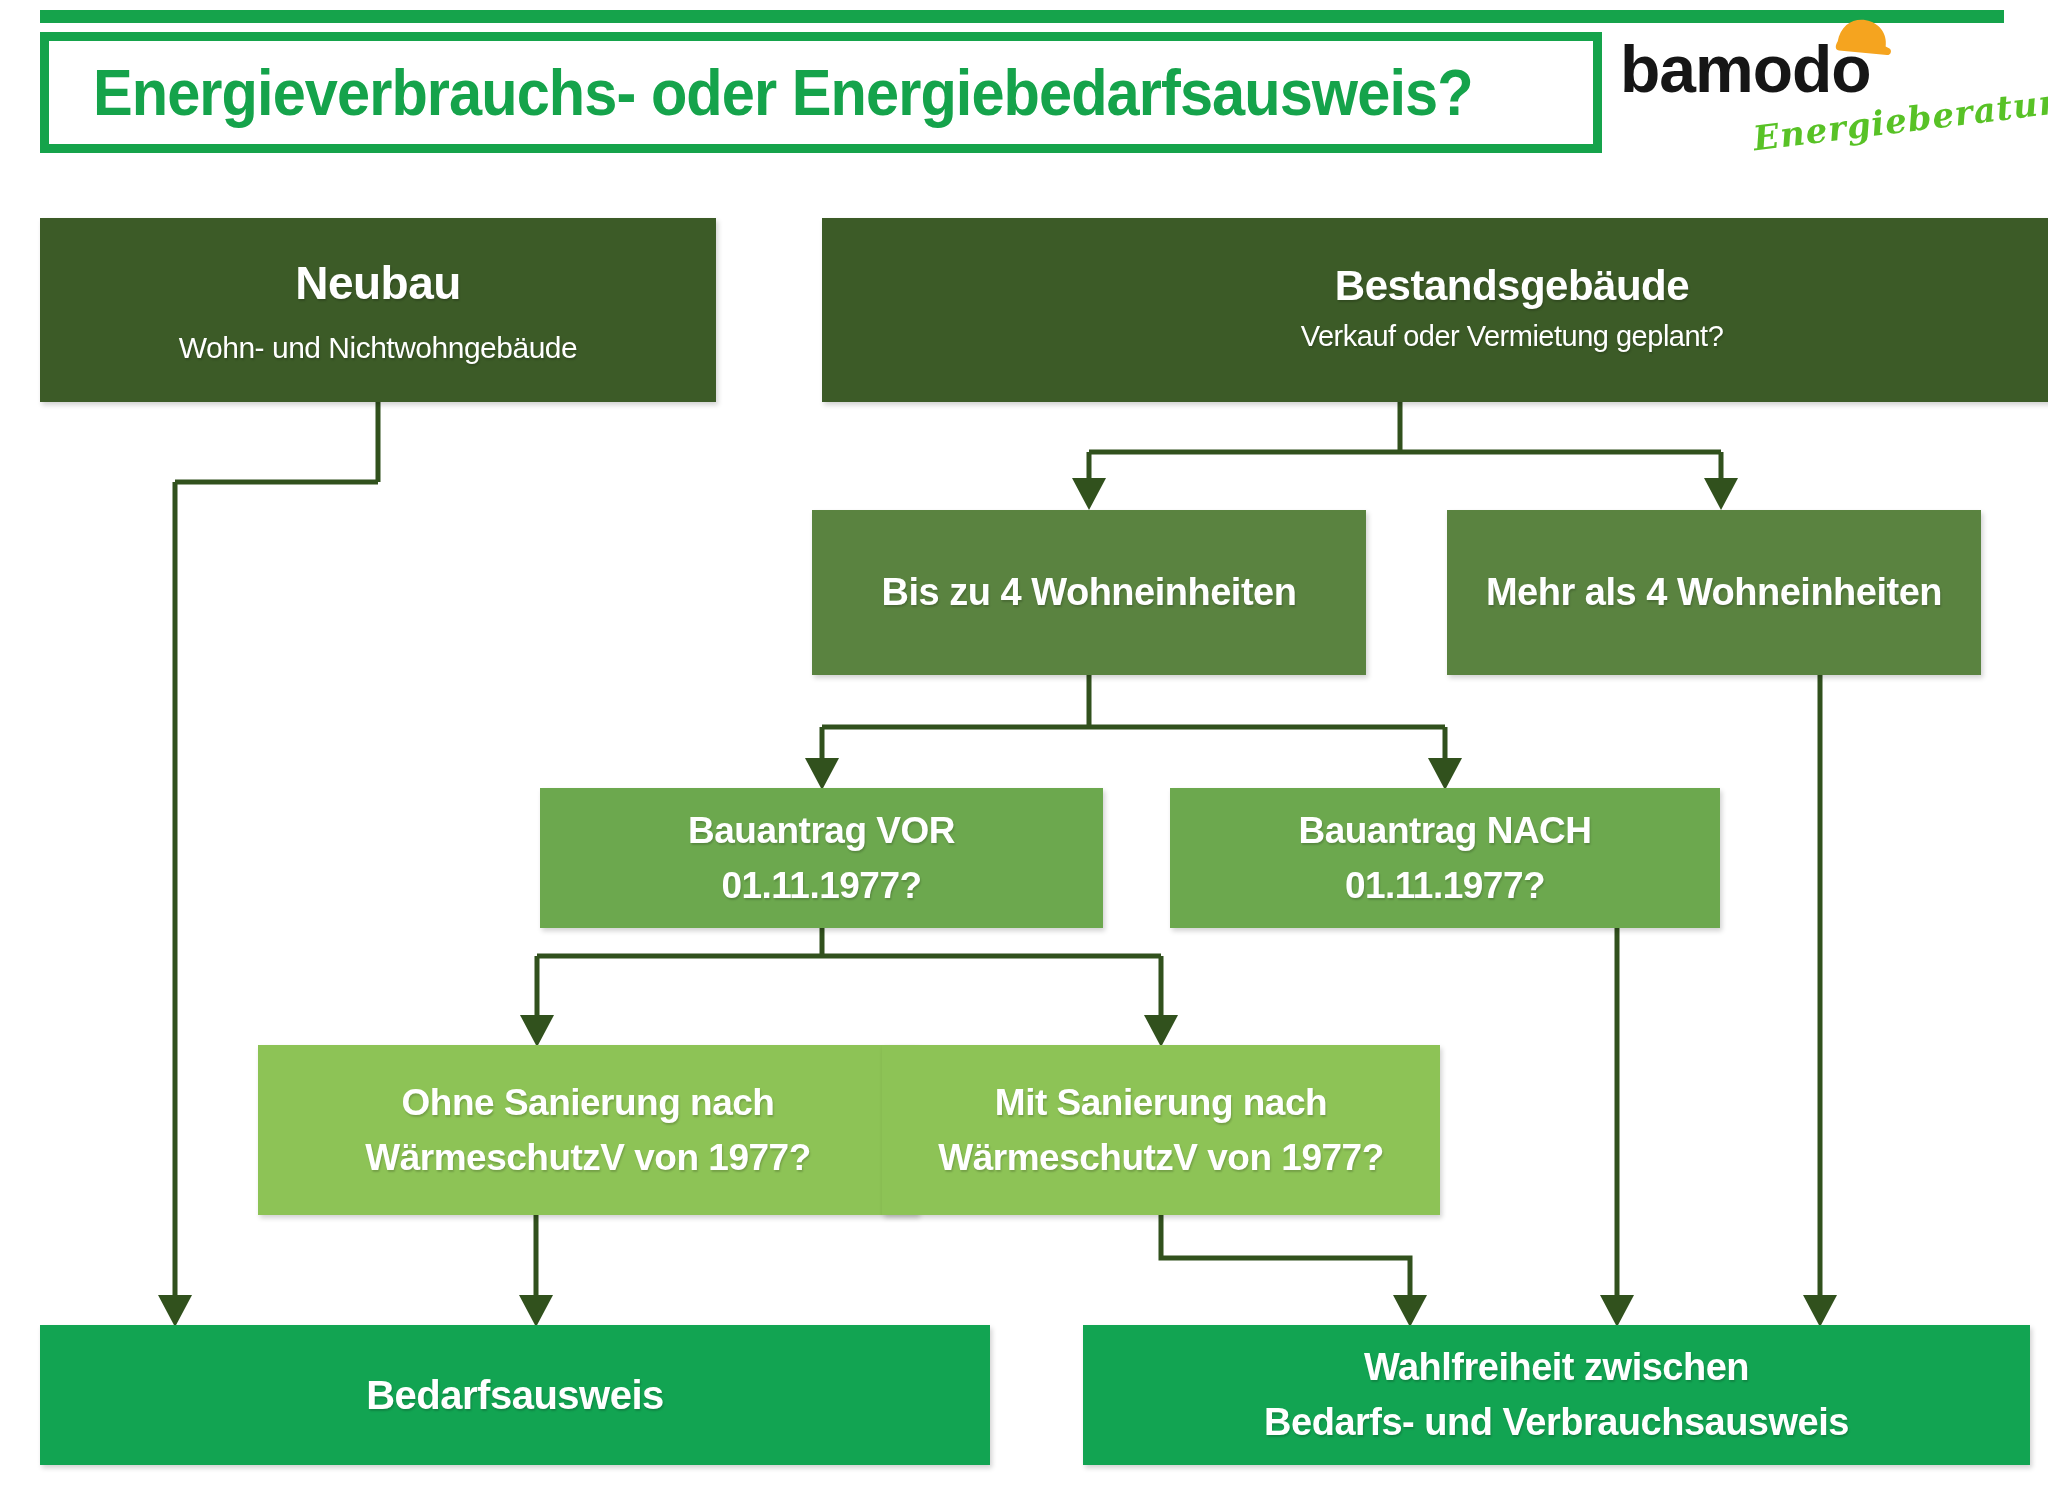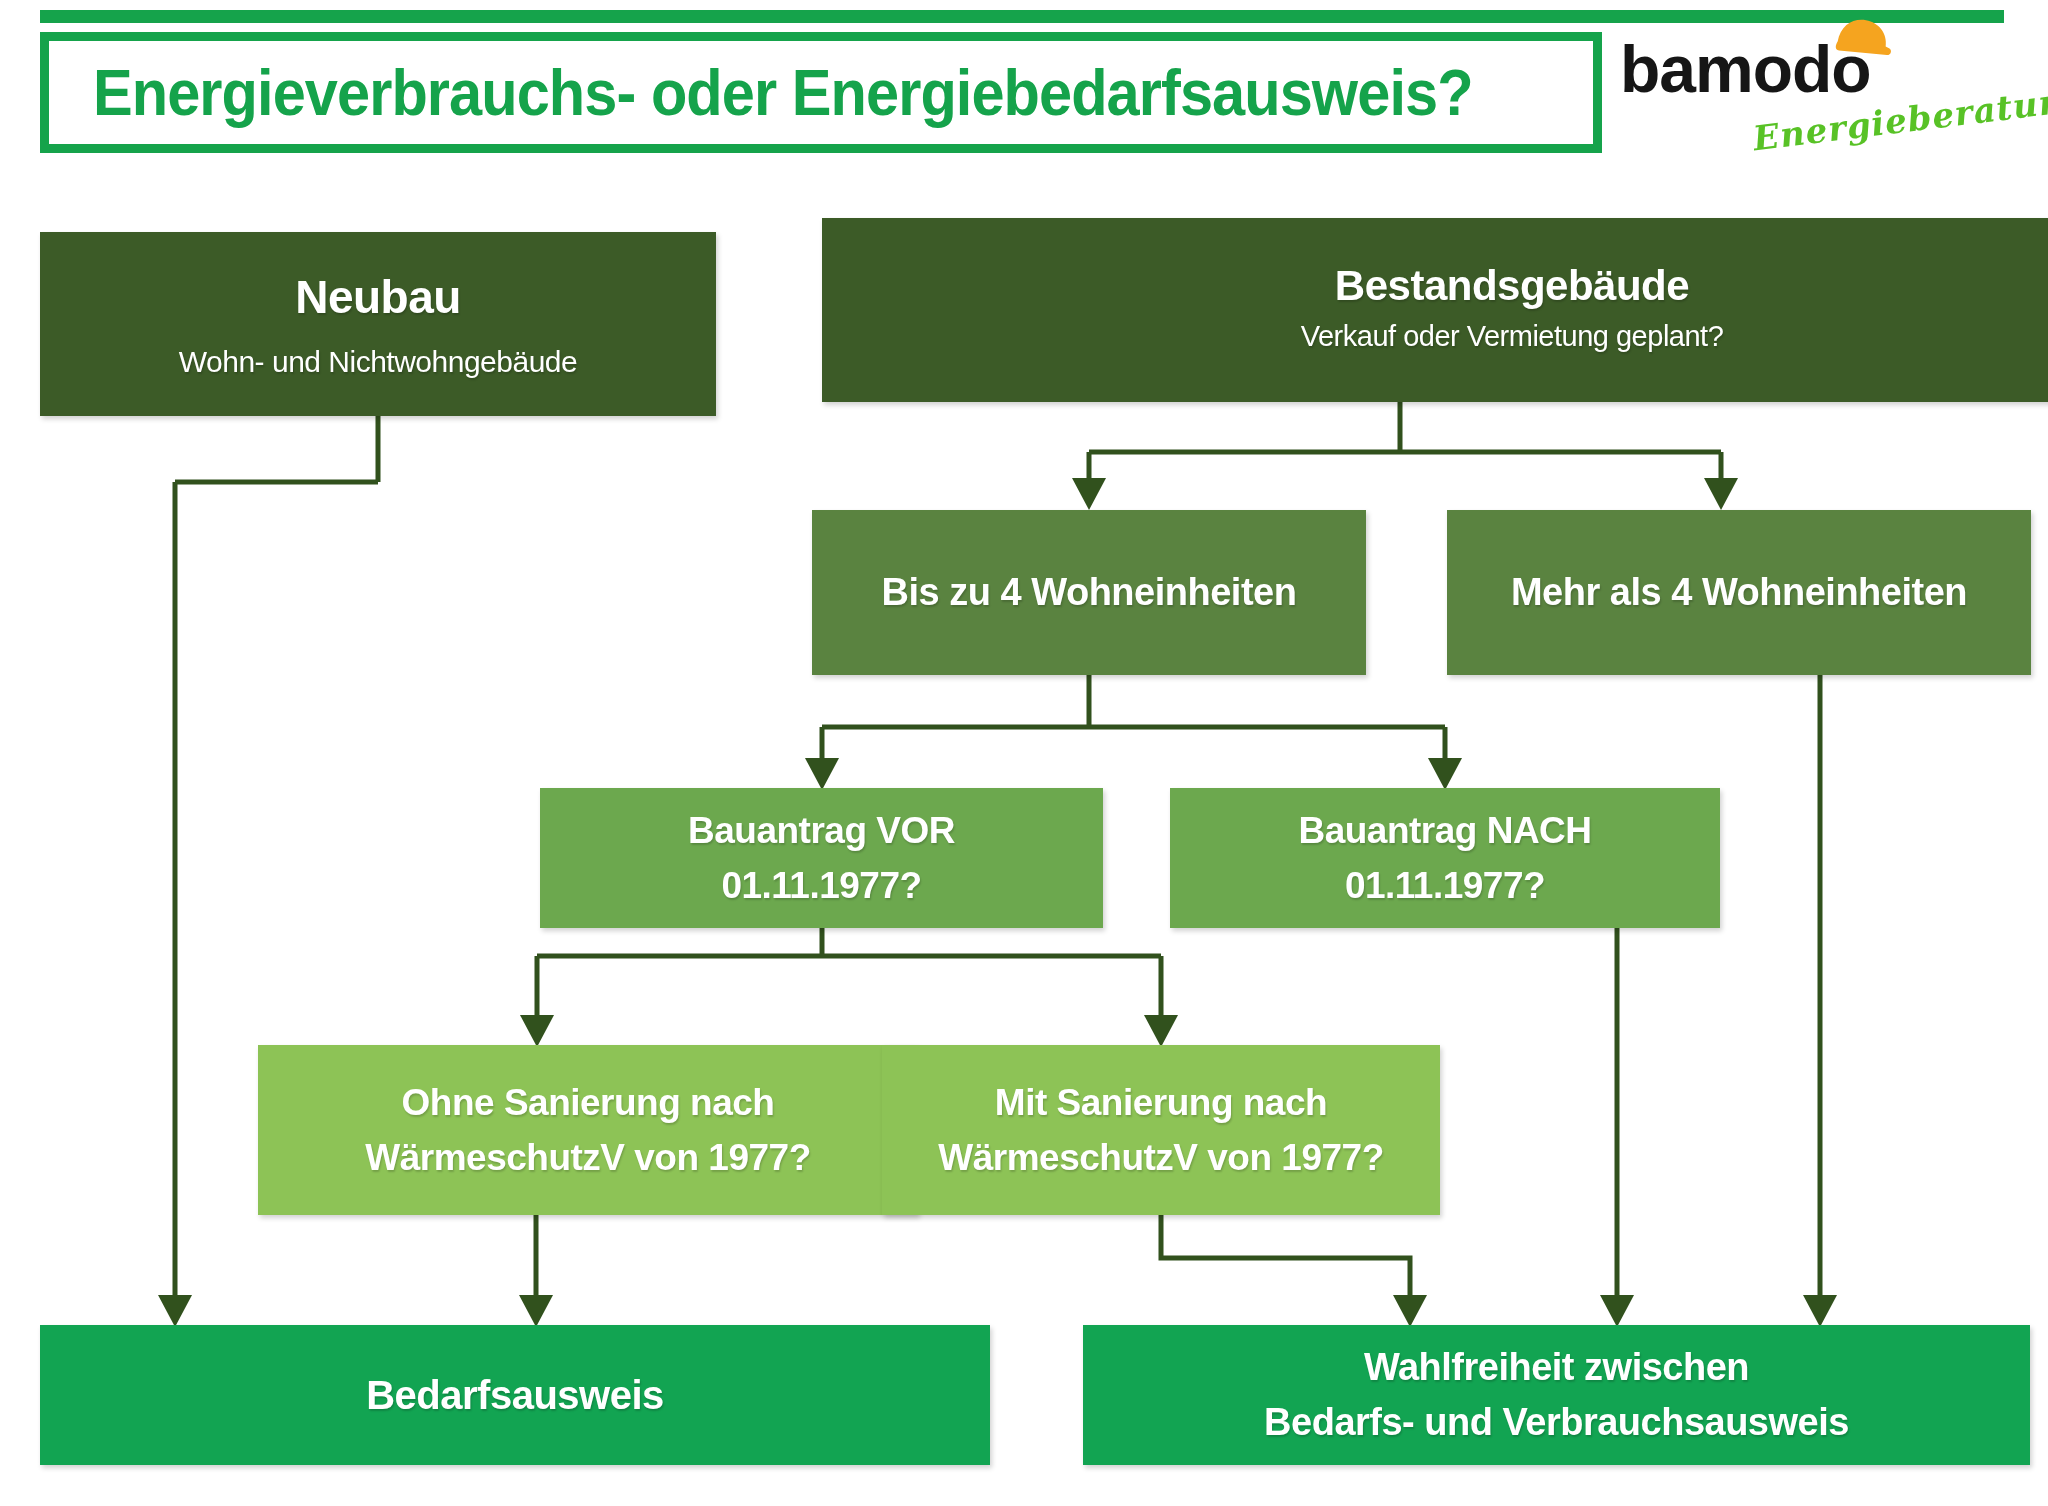--- a/index.html
+++ b/index.html
@@ -45,27 +45,27 @@
   .node-title{font-size:46px;font-weight:700;}
   .node-sub{font-size:30px;font-weight:400;margin-top:21px;}
   .node-label{font-size:38px;font-weight:700;}
   .node-line{font-size:37px;font-weight:700;line-height:1.5;}
   .dark{background:var(--dark-green);}
   .medium{background:var(--medium-green);}
   .bright{background:var(--bright-green);}
   .light{background:var(--light-green);}
   .vivid{background:var(--vivid-green);}
 
-  #node-neubau{left:40px;top:232px;width:676px;height:184px;}
+  #node-neubau{left:40px;top:218px;width:676px;height:184px;}
   #node-bestand{left:822px;top:218px;width:1380px;height:184px;}
   #node-bestand .node-title{font-size:42px;}
   #node-bestand .node-sub{font-size:29px;margin-top:4px;line-height:1.55;}
 
   #node-bis-zu{left:812px;top:510px;width:554px;height:165px;}
-  #node-mehr-als{left:1447px;top:510px;width:584px;height:165px;}
+  #node-mehr-als{left:1447px;top:510px;width:534px;height:165px;}
 
   #node-vor{left:540px;top:788px;width:563px;height:140px;}
   #node-nach{left:1170px;top:788px;width:550px;height:140px;}
 
   #node-ohne{left:258px;top:1045px;width:660px;height:170px;}
   #node-mit{left:882px;top:1045px;width:558px;height:170px;}
 
   #node-bedarfsausweis{left:40px;top:1325px;width:950px;height:140px;}
   #node-bedarfsausweis .node-label{font-size:40px;}
   #node-wahlfreiheit{left:1083px;top:1325px;width:947px;height:140px;}

